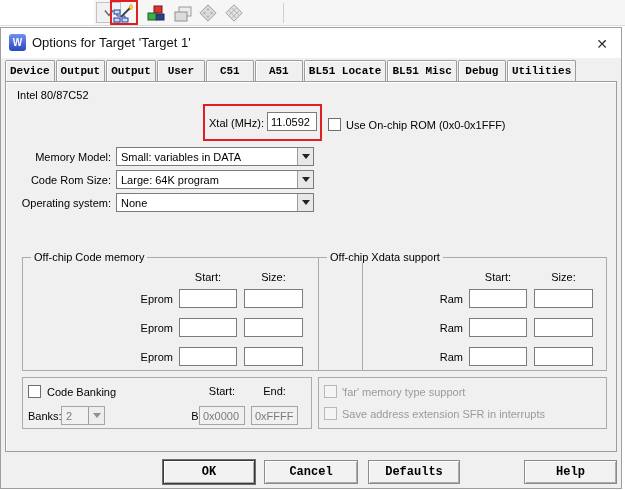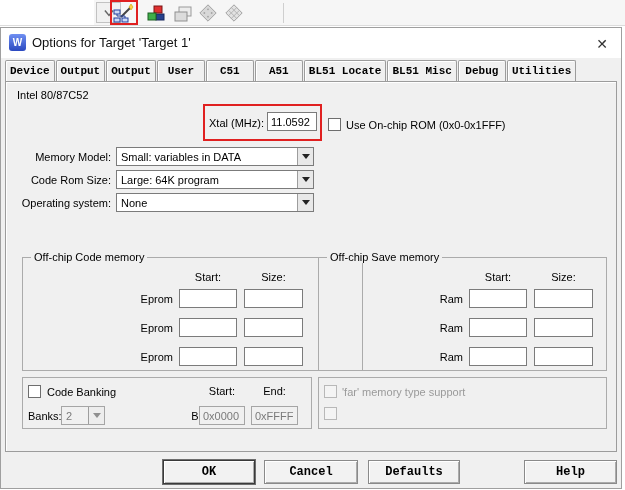--- a/index.html
+++ b/index.html
@@ -198,21 +198,21 @@
 
     <div class="lbl right" style="left:118px; top:294px; width:54px;">Eprom</div>
     <input class="field" style="left: 178px; top: 290px; width: 58px;">
     <input class="field" style="left: 243px; top: 290px; width: 59px;">
 
     <div class="lbl right" style="left:118px; top:323px; width:54px;">Eprom</div>
     <input class="field" style="left: 178px; top: 319px; width: 58px;">
     <input class="field" style="left: 243px; top: 319px; width: 59px;">
 
     <div class="group" style="left:317px; top:229px; width:289px; height:114px;">
-      <span class="legend">Off-chip Save memory</span>
+      <span class="legend">Off-chip Xdata support</span>
     </div>
     <div class="hdr" style="left:468px; top:243px; width:58px;">Start:</div>
     <div class="hdr" style="left:533px; top:243px; width:59px;">Size:</div>
 
     <div class="lbl right" style="left:408px; top:265px; width:54px;">Ram</div>
     <input class="field" style="left: 468px; top: 261px; width: 58px;">
     <input class="field" style="left: 533px; top: 261px; width: 59px;">
 
     <div class="lbl right" style="left:408px; top:294px; width:54px;">Ram</div>
     <input class="field" style="left: 468px; top: 290px; width: 58px;">
@@ -236,19 +236,20 @@
         </span>
     </div>
     <div class="lbl right" style="left:136px; top:382px; width:60px;margin-left:48px;">Bank Area:</div>
     <input class="field" style="left: 198px; top: 378px; width: 46px;" disabled="" value="0x0000">
     <input class="field" style="left: 250px; top: 378px; width: 47px;" disabled="" value="0xFFFF">
 
     <div class="group" style="left:317px; top:349px; width:289px; height:52px;"></div>
     <span class="cb disabled" style="left:323px; top:357px;"></span>
     <div class="lbl dim" style="left:341px; top:358px;">'far' memory type support</div>
     <span class="cb disabled" style="left:323px; top:379px;"></span>
+    <div class="lbl dim" style="left:341px; top:380px;">Save address extension SFR in interrupts</div>
 
     <div class="btn default" style="left:162px; top:432px; width:92px;">OK</div>
     <div class="btn" style="left:263px; top:432px; width:94px;">Cancel</div>
     <div class="btn" style="left:367px; top:432px; width:92px;">Defaults</div>
     <div class="btn" style="left:523px; top:432px; width:93px;">Help</div>
   </div>
 </div>
 
 </body></html>

